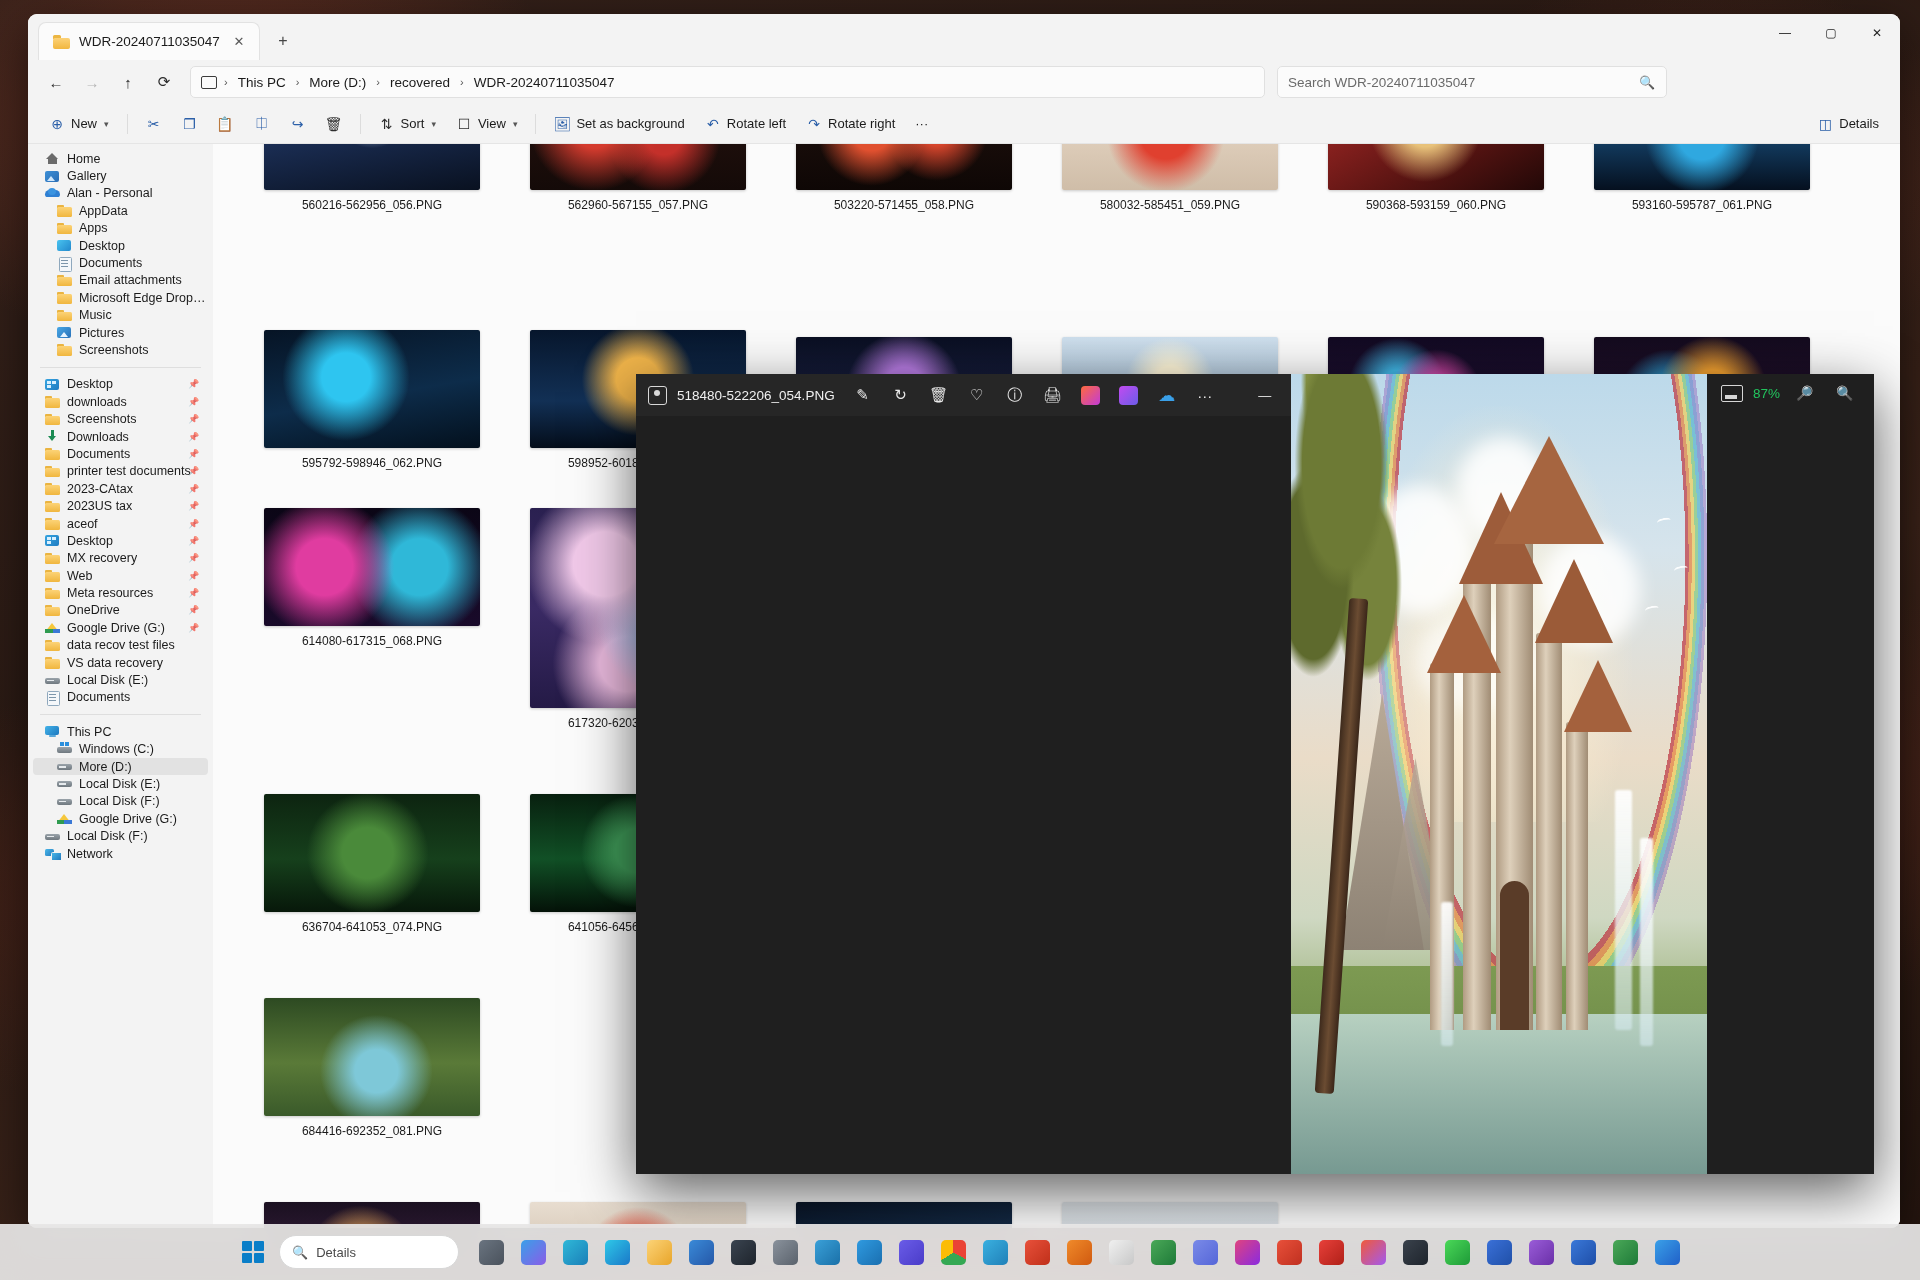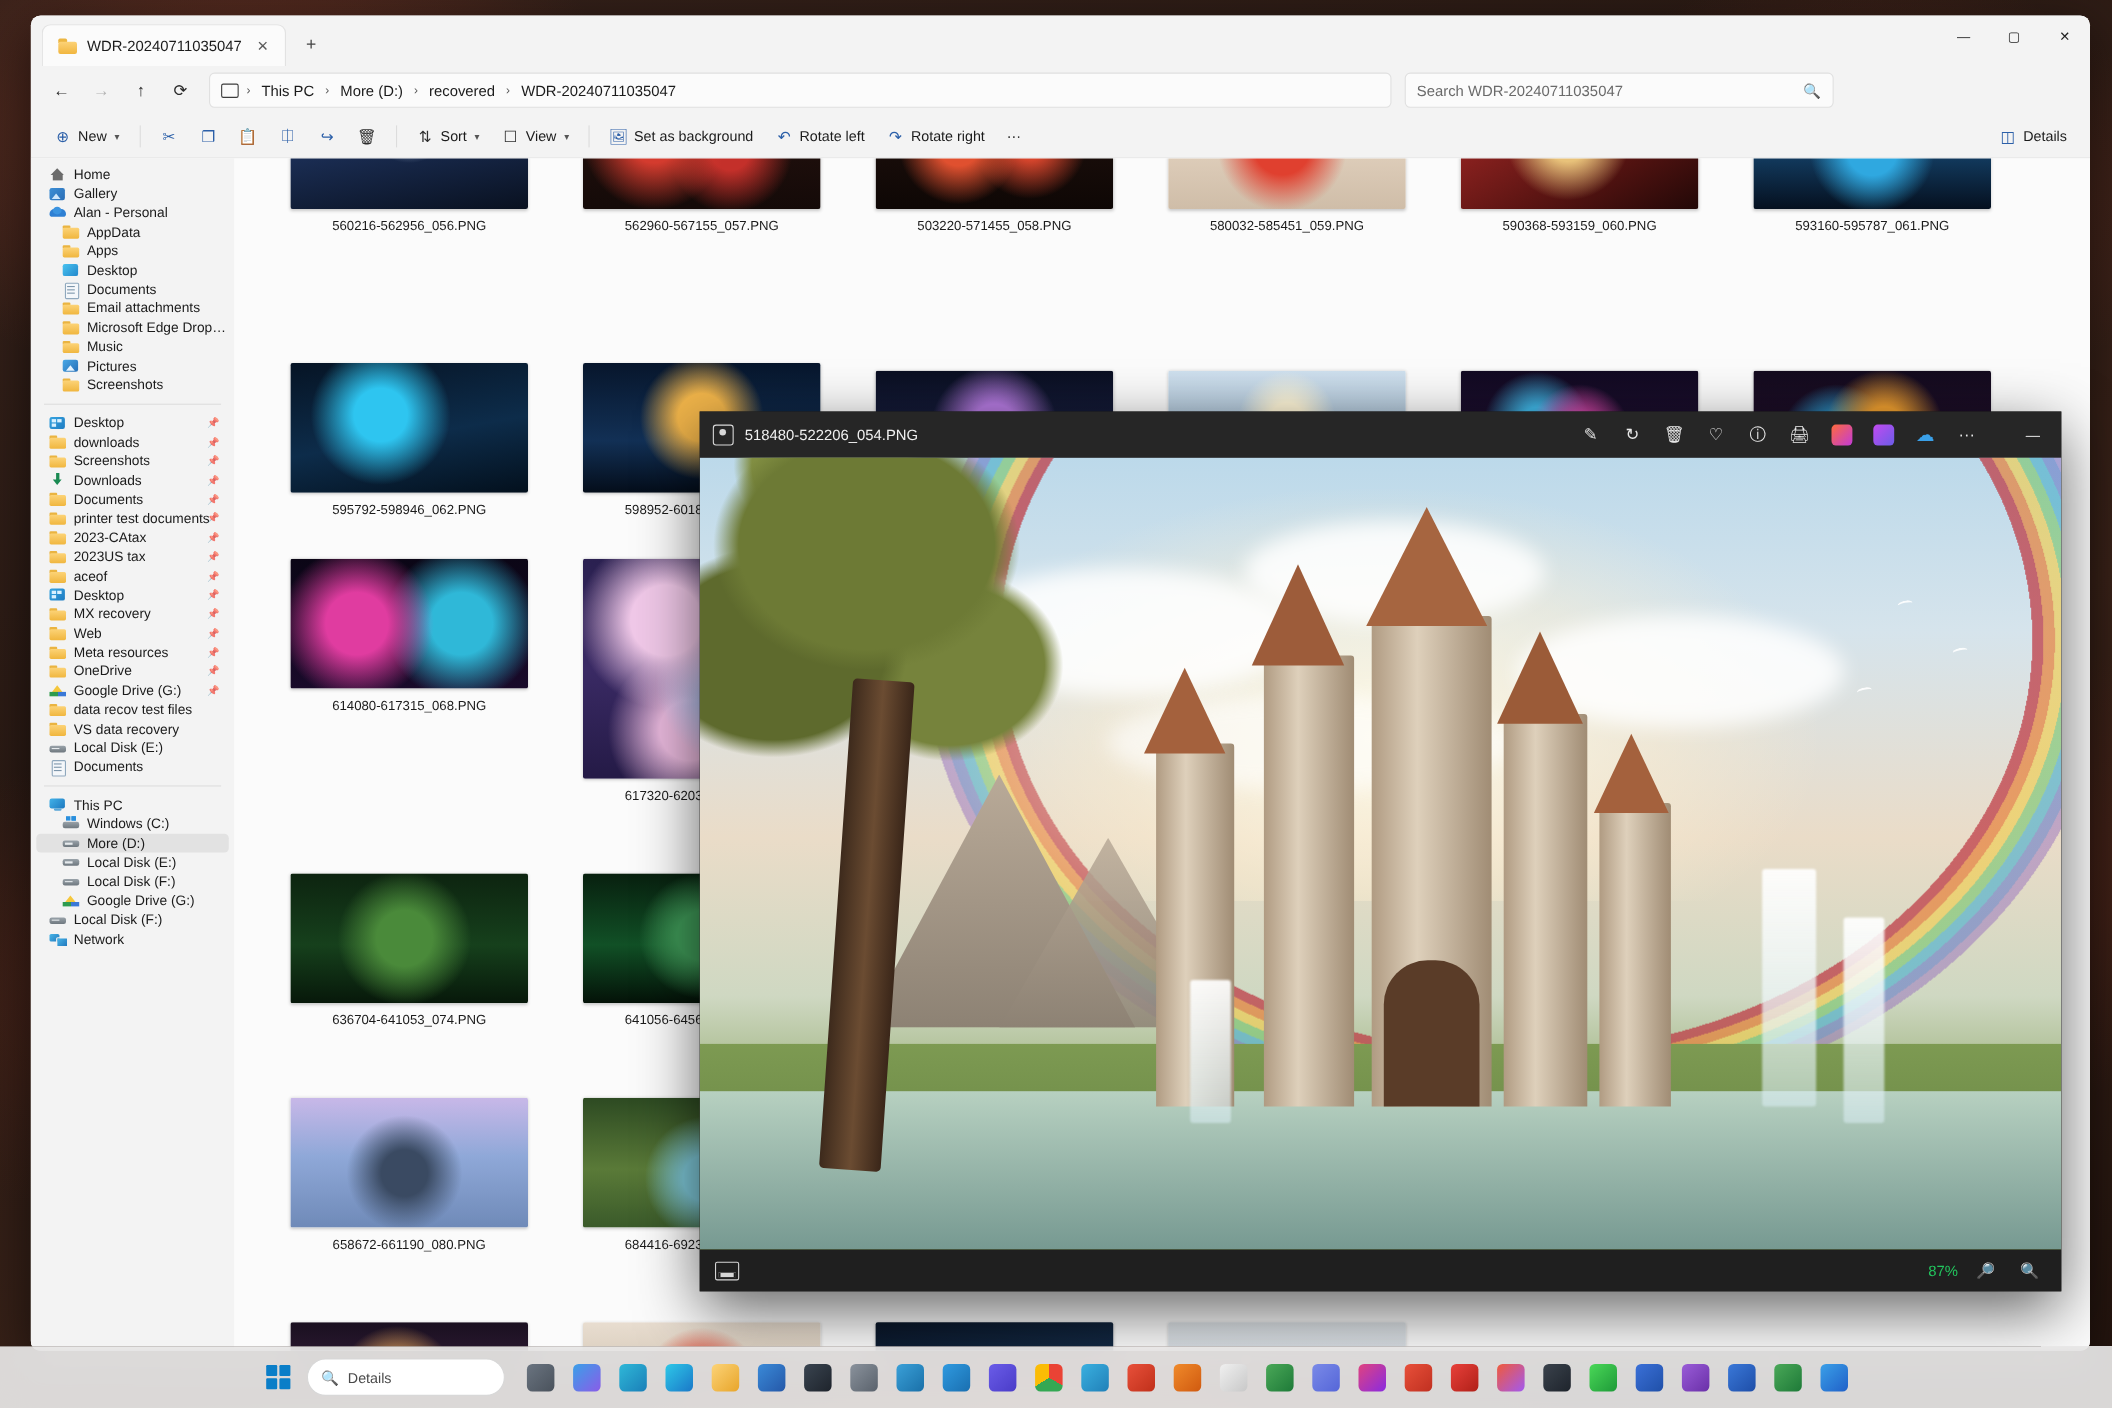--- a/index.html
+++ b/index.html
@@ -234,21 +234,21 @@
   .vt-grid{ display:grid; grid-template-columns:1fr 1fr; grid-template-rows:1fr 1fr; gap:2px; }
   .vt-grid i{ height:100%; background:#4a4a4a; }
 
   
   #photos-window {
     position: absolute;
     left: 636px; top: 374px;
     width: 1238px; height: 800px;
     background: #1f1f1f;
     box-shadow: 0 18px 54px rgba(0,0,0,.62);
-    display: flex; flex-direction: column;
+    display: flex; flex-direction: row;
     overflow: hidden;
   }
   .ph-titlebar {
     height: 42px; flex: none;
     background: #262626;
     display: flex; align-items: center;
     padding: 0 4px 0 12px; gap: 10px;
   }
   .ph-app-icon {
     width: 19px; height: 19px; border-radius: 3px;
@@ -702,24 +702,20 @@
             <div class="cell">
               <div class="thumb" style="background: radial-gradient(circle at 48% 50%, rgb(74, 138, 58) 0px, rgb(74, 138, 58) 20%, transparent 48%), linear-gradient(rgb(13, 36, 16), rgb(22, 64, 28) 55%, rgb(7, 24, 10));"></div>
               <div class="cell-label">636704-641053_074.PNG</div>
             </div>
             <div class="cell">
               <div class="thumb" style="background: radial-gradient(circle at 50% 48%, rgb(63, 154, 88) 0px, rgb(63, 154, 88) 18%, transparent 46%), linear-gradient(rgb(8, 32, 15), rgb(17, 80, 38) 55%, rgb(4, 18, 8));"></div>
               <div class="cell-label">641056-645623_075.PNG</div>
             </div>
           </div>
         <div class="grid-row" style="margin-top:60px;" id="grid-row-5">
-            <div class="cell">
-              <div class="thumb" style="background: radial-gradient(circle at 48% 58%, rgb(58, 74, 98) 0px, rgb(58, 74, 98) 16%, transparent 40%), linear-gradient(rgb(200, 184, 232), rgb(143, 168, 216) 45%, rgb(111, 138, 184));"></div>
-              <div class="cell-label">658672-661190_080.PNG</div>
-            </div>
             <div class="cell">
               <div class="thumb" style="background: radial-gradient(circle at 52% 62%, rgb(126, 200, 216) 0px, rgb(126, 200, 216) 16%, transparent 42%), linear-gradient(rgb(45, 74, 34), rgb(90, 122, 56) 55%, rgb(58, 90, 42));"></div>
               <div class="cell-label">684416-692352_081.PNG</div>
             </div>
           </div>
         <div class="grid-row" style="margin-top:60px;" id="grid-row-6">
             <div class="cell">
               <div class="thumb" style="background: radial-gradient(circle at 45% 50%, rgb(232, 168, 90) 0px, rgb(232, 168, 90) 16%, transparent 42%), linear-gradient(rgb(26, 16, 32), rgb(58, 32, 64) 55%, rgb(18, 10, 24));"></div>
             </div>
             <div class="cell">

